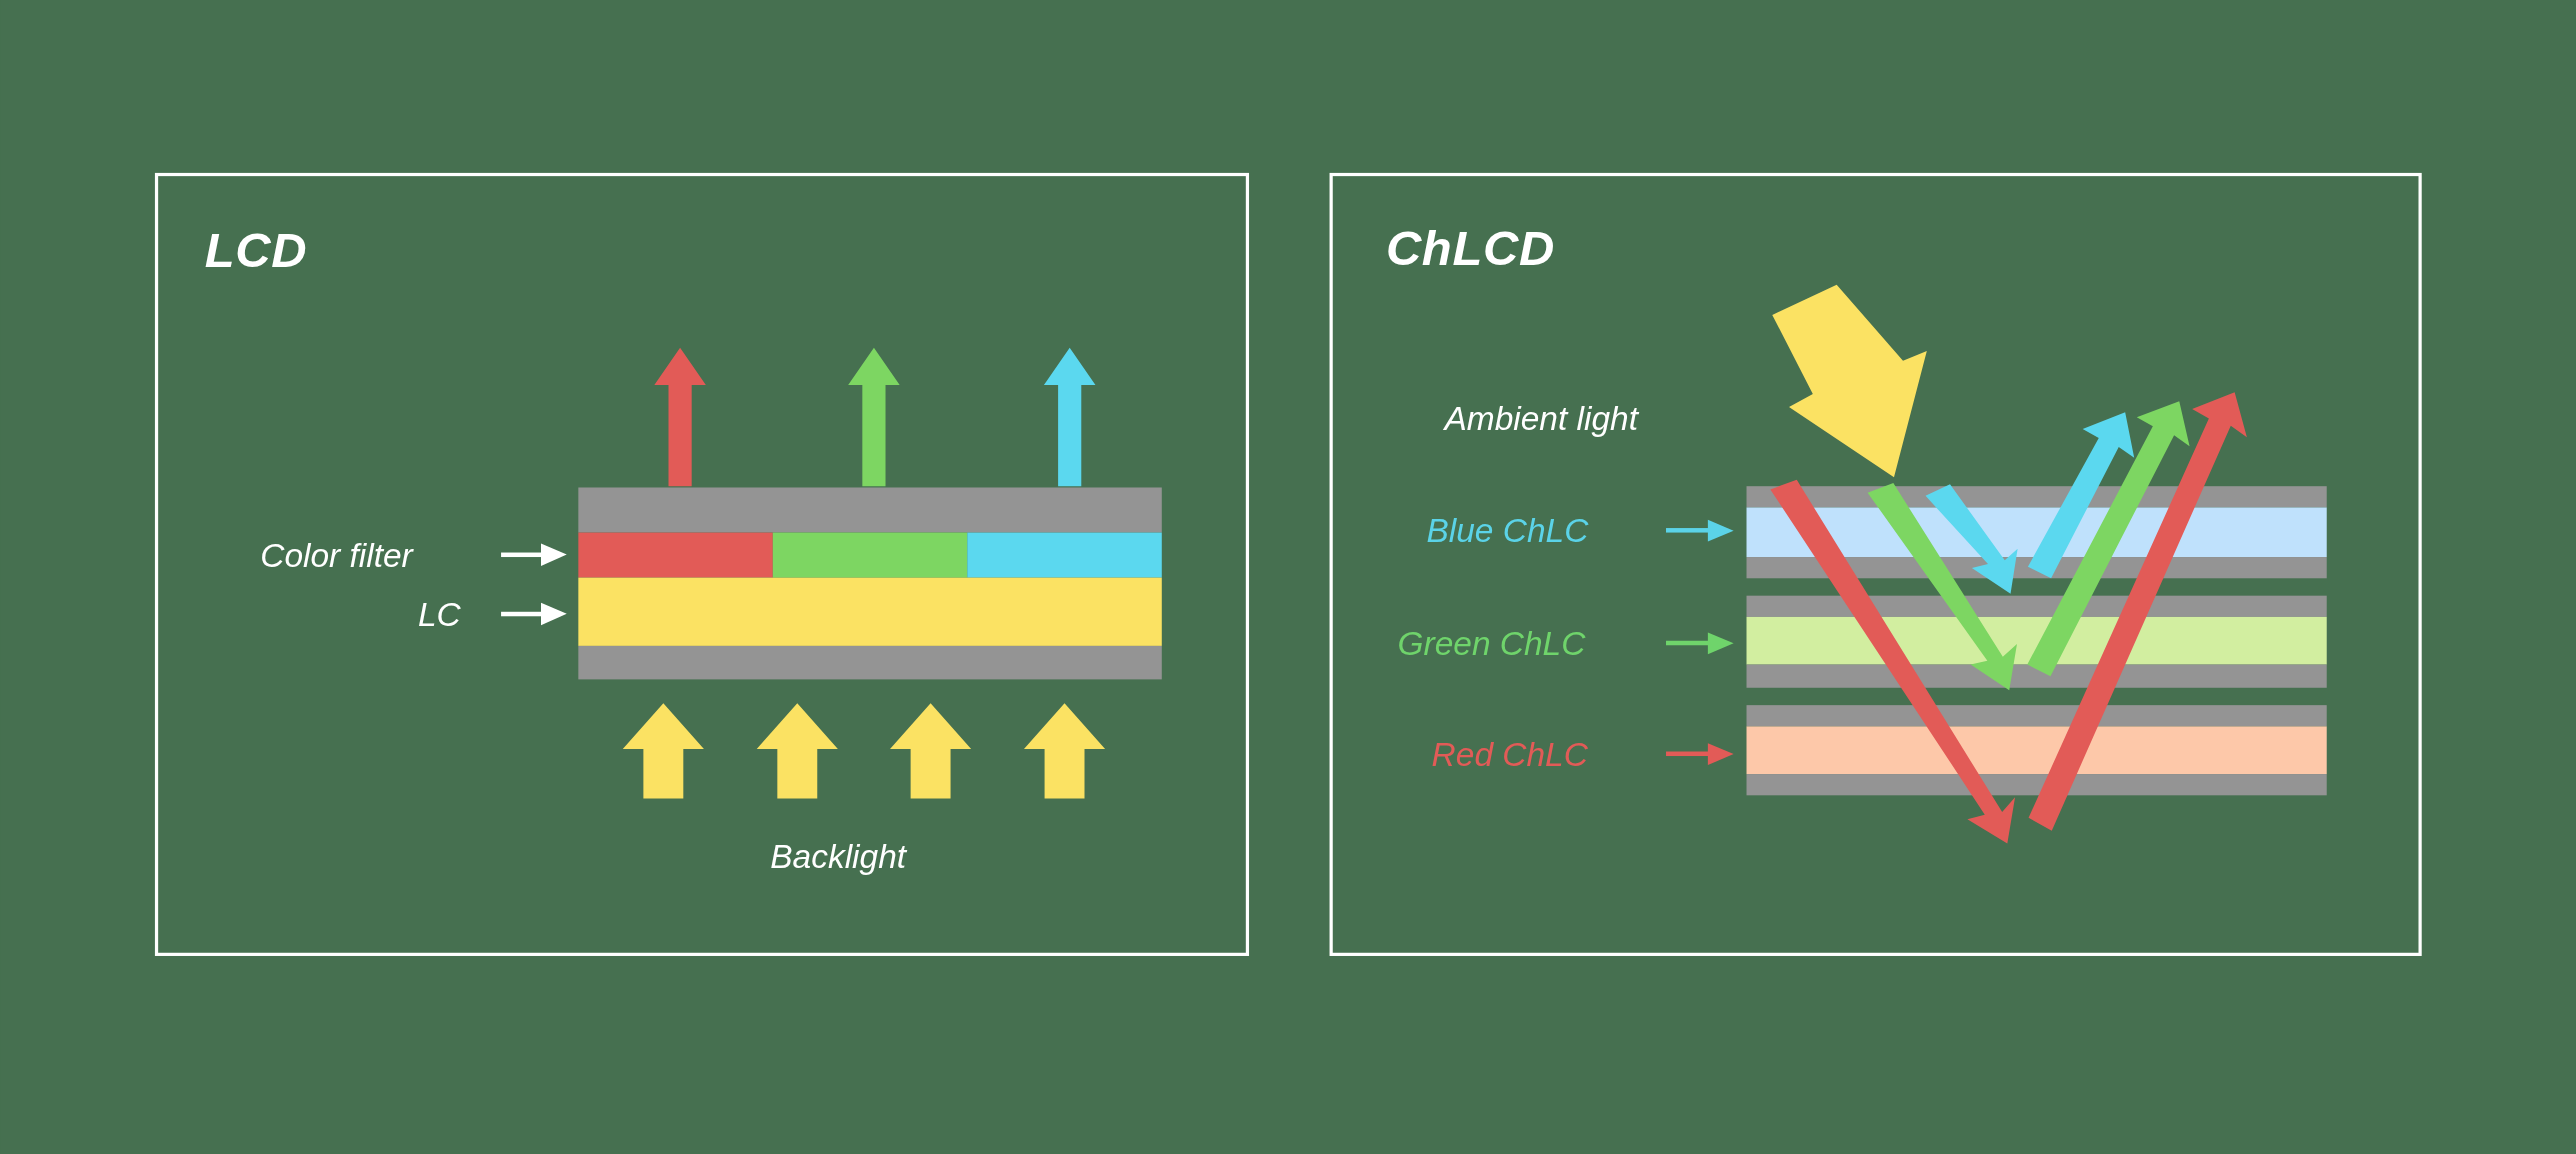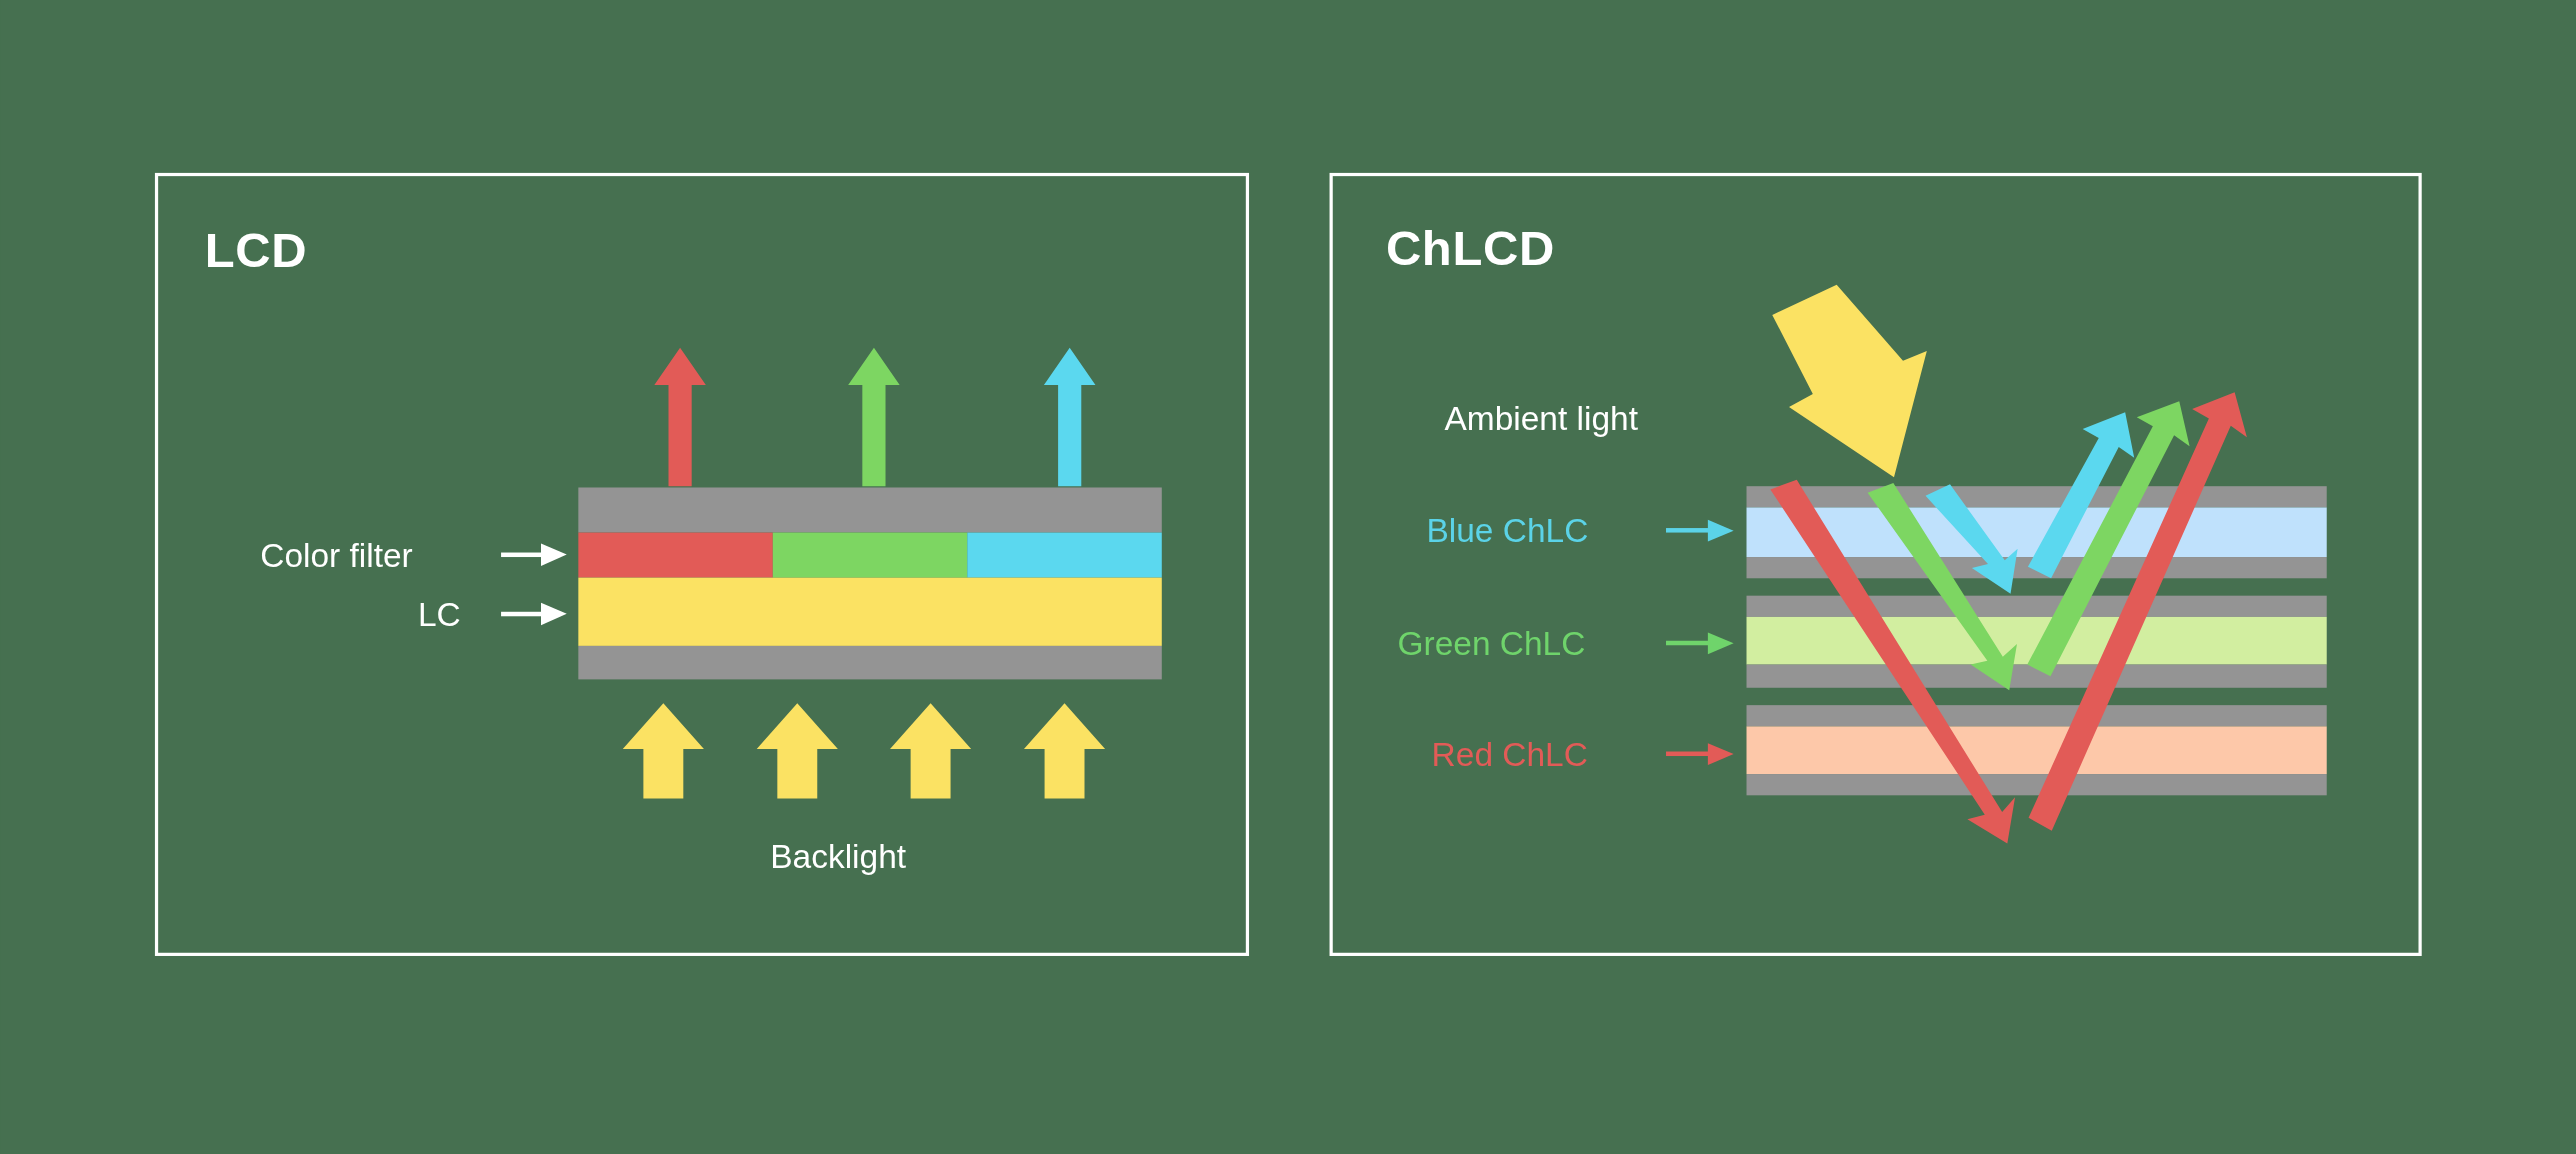--- a/index.html
+++ b/index.html
@@ -2,21 +2,21 @@
 <html style="font-size:10.3px"><head>
 <meta charset="utf-8">
 <style>
   html,body{margin:0;padding:0;}
   body{
     width:2576px;height:1154px;
     background:#467050;
     font-family:"DejaVu Sans", sans-serif;
     overflow:hidden;
   }
-  #stage{position:relative;width:2576px;height:1154px;}
+  #stage{position:relative;width:2576px;height:1154px;font-style:italic;}
   #stage svg{position:absolute;left:0;top:0;}
   .panel-title{
     font-family:"Liberation Sans", sans-serif;
     font-weight:bold;
     font-size:76px;
     fill:#ffffff;
     letter-spacing:1px;
   }
   .lbl{
     font-family:"Liberation Sans", sans-serif;

